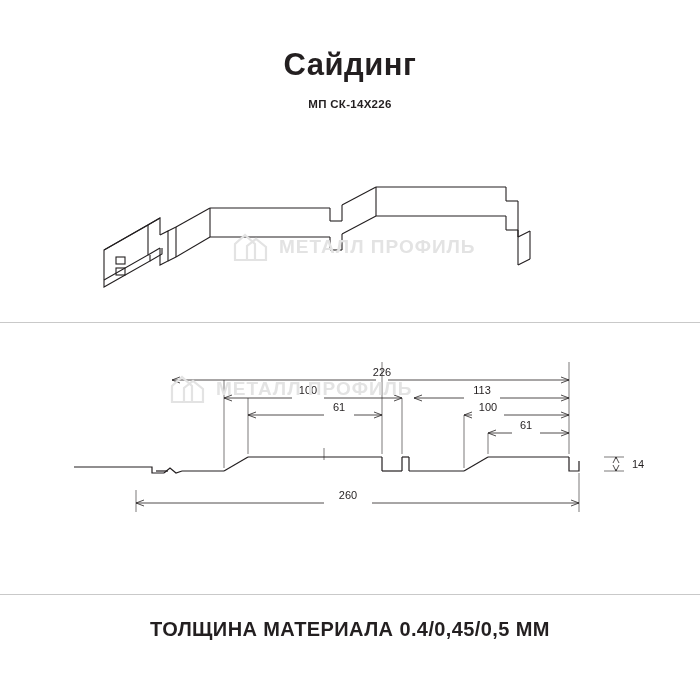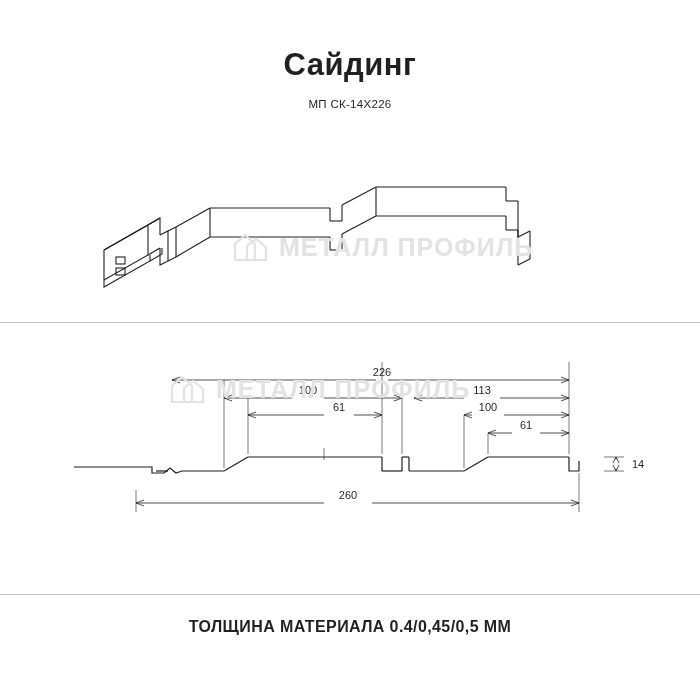--- a/index.html
+++ b/index.html
@@ -31,21 +31,21 @@
     margin: 0 0 12px 0;
   }
   .subtitle {
     font-size: 14.5px;
     font-weight: bold;
     letter-spacing: 0.4px;
     margin: 0 0 10px 0;
   }
   .code {
     font-size: 11.5px;
-    font-weight: normal;
+    font-weight: bold;
     letter-spacing: 0.3px;
     margin: 16px;
   }
 
   
   .divider {
     position: absolute;
     left: 0; right: 0;
     height: 1px;
     background: #c9c9c9;
@@ -71,33 +71,33 @@
     pointer-events: none;
     user-select: none;
     color: #e3e3e3;
     font-weight: bold;
     letter-spacing: 1px;
     white-space: nowrap;
     display: flex;
     align-items: center;
     gap: 10px;
   }
-  .wm .wm-text { font-size: 25px; }
+  .wm .wm-text { font-size: 19px; }
   .wm.wm-iso { top: 232px; left: 233px; }
   .wm.wm-sec { top: 374px; left: 170px; }
   .wm-mark { display: block; }
 
   
   .footer {
     position: absolute;
     top: 618px; left: 0; right: 0;
     text-align: center;
   }
   .footer-text {
-    font-size: 16px;
+    font-size: 20px;
     font-weight: bold;
     letter-spacing: 0.4px;
   }
 </style>
 </head>
 <body>
 
 <div class="page">
 
   <div class="header">

